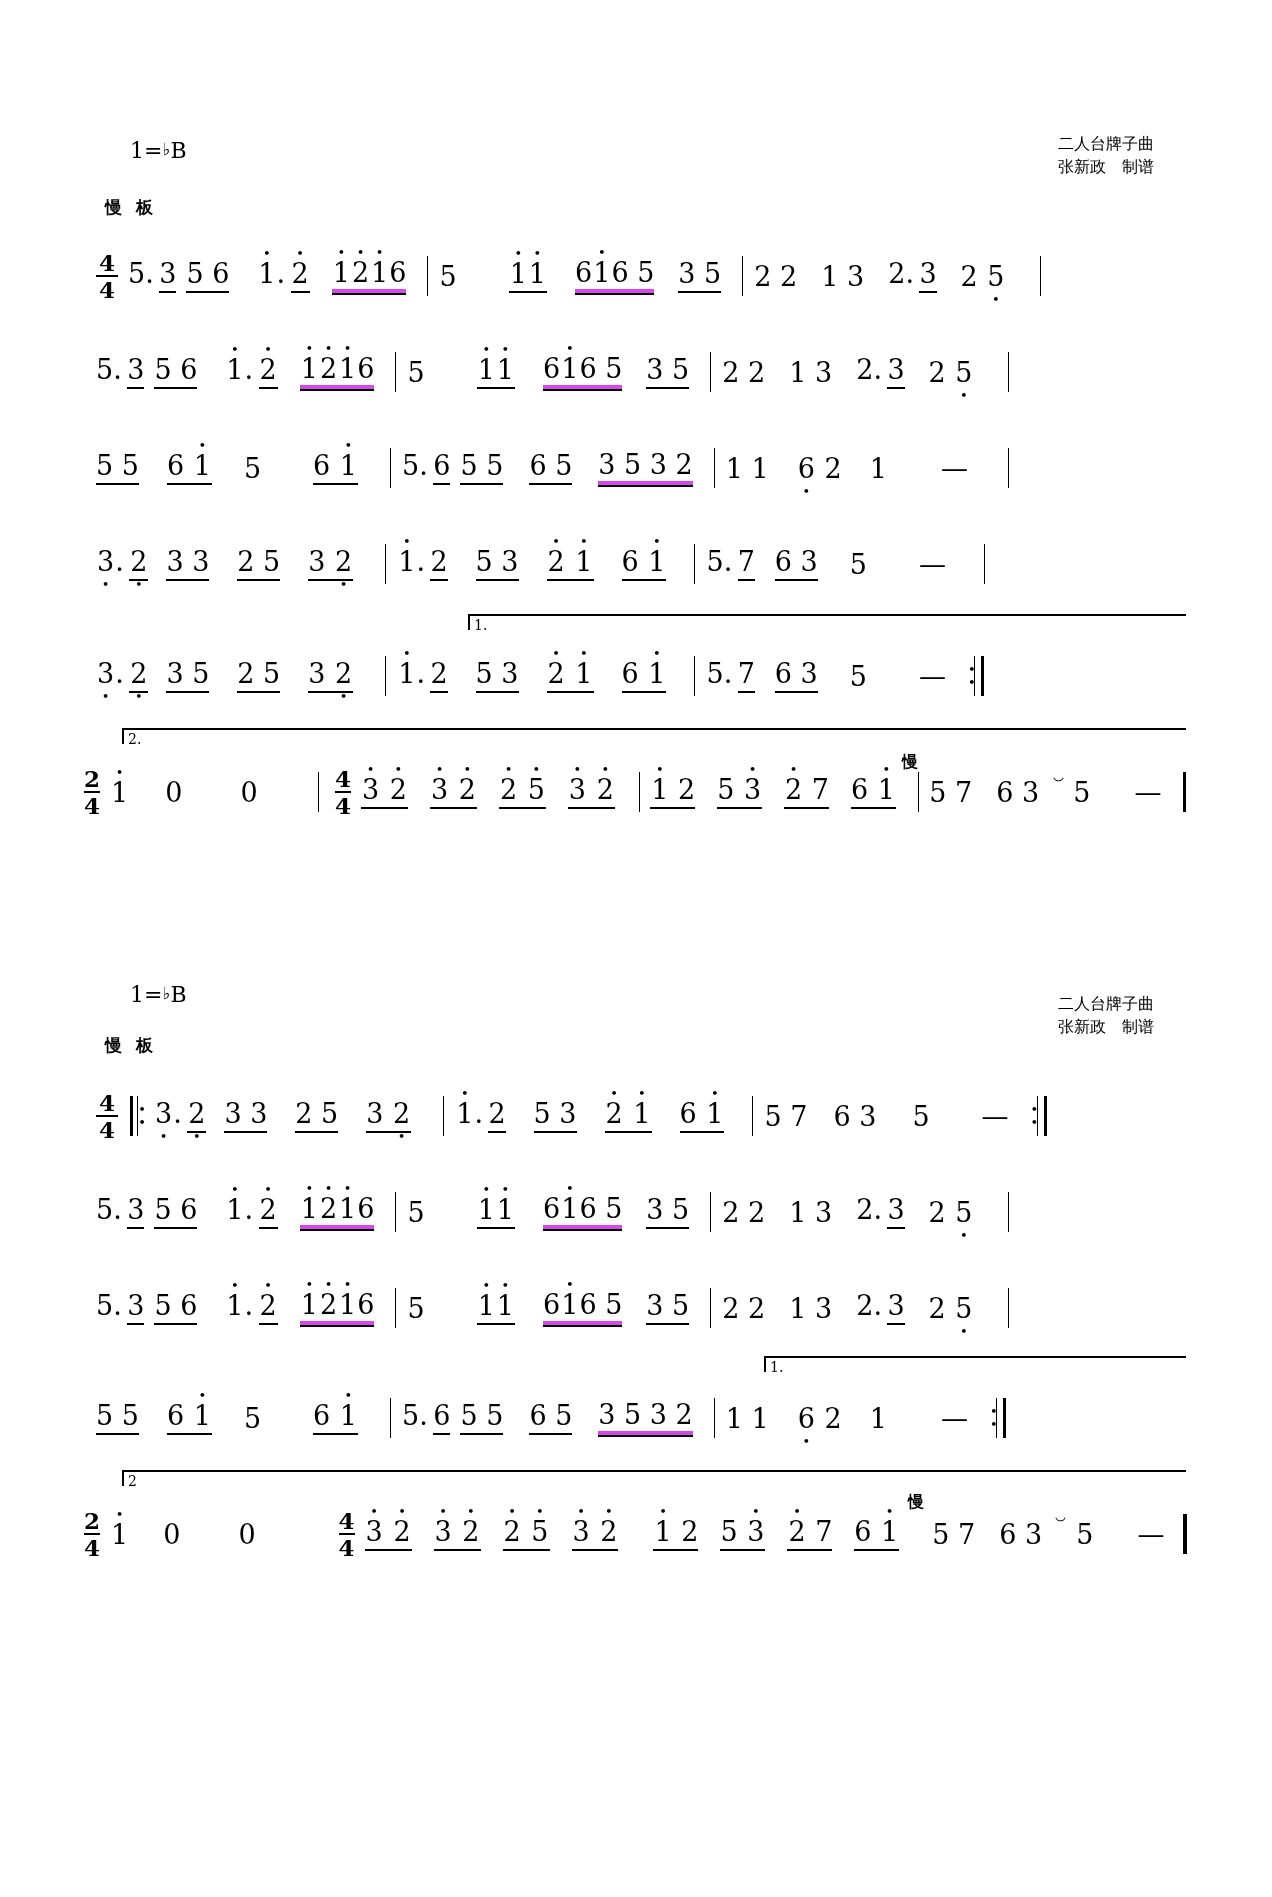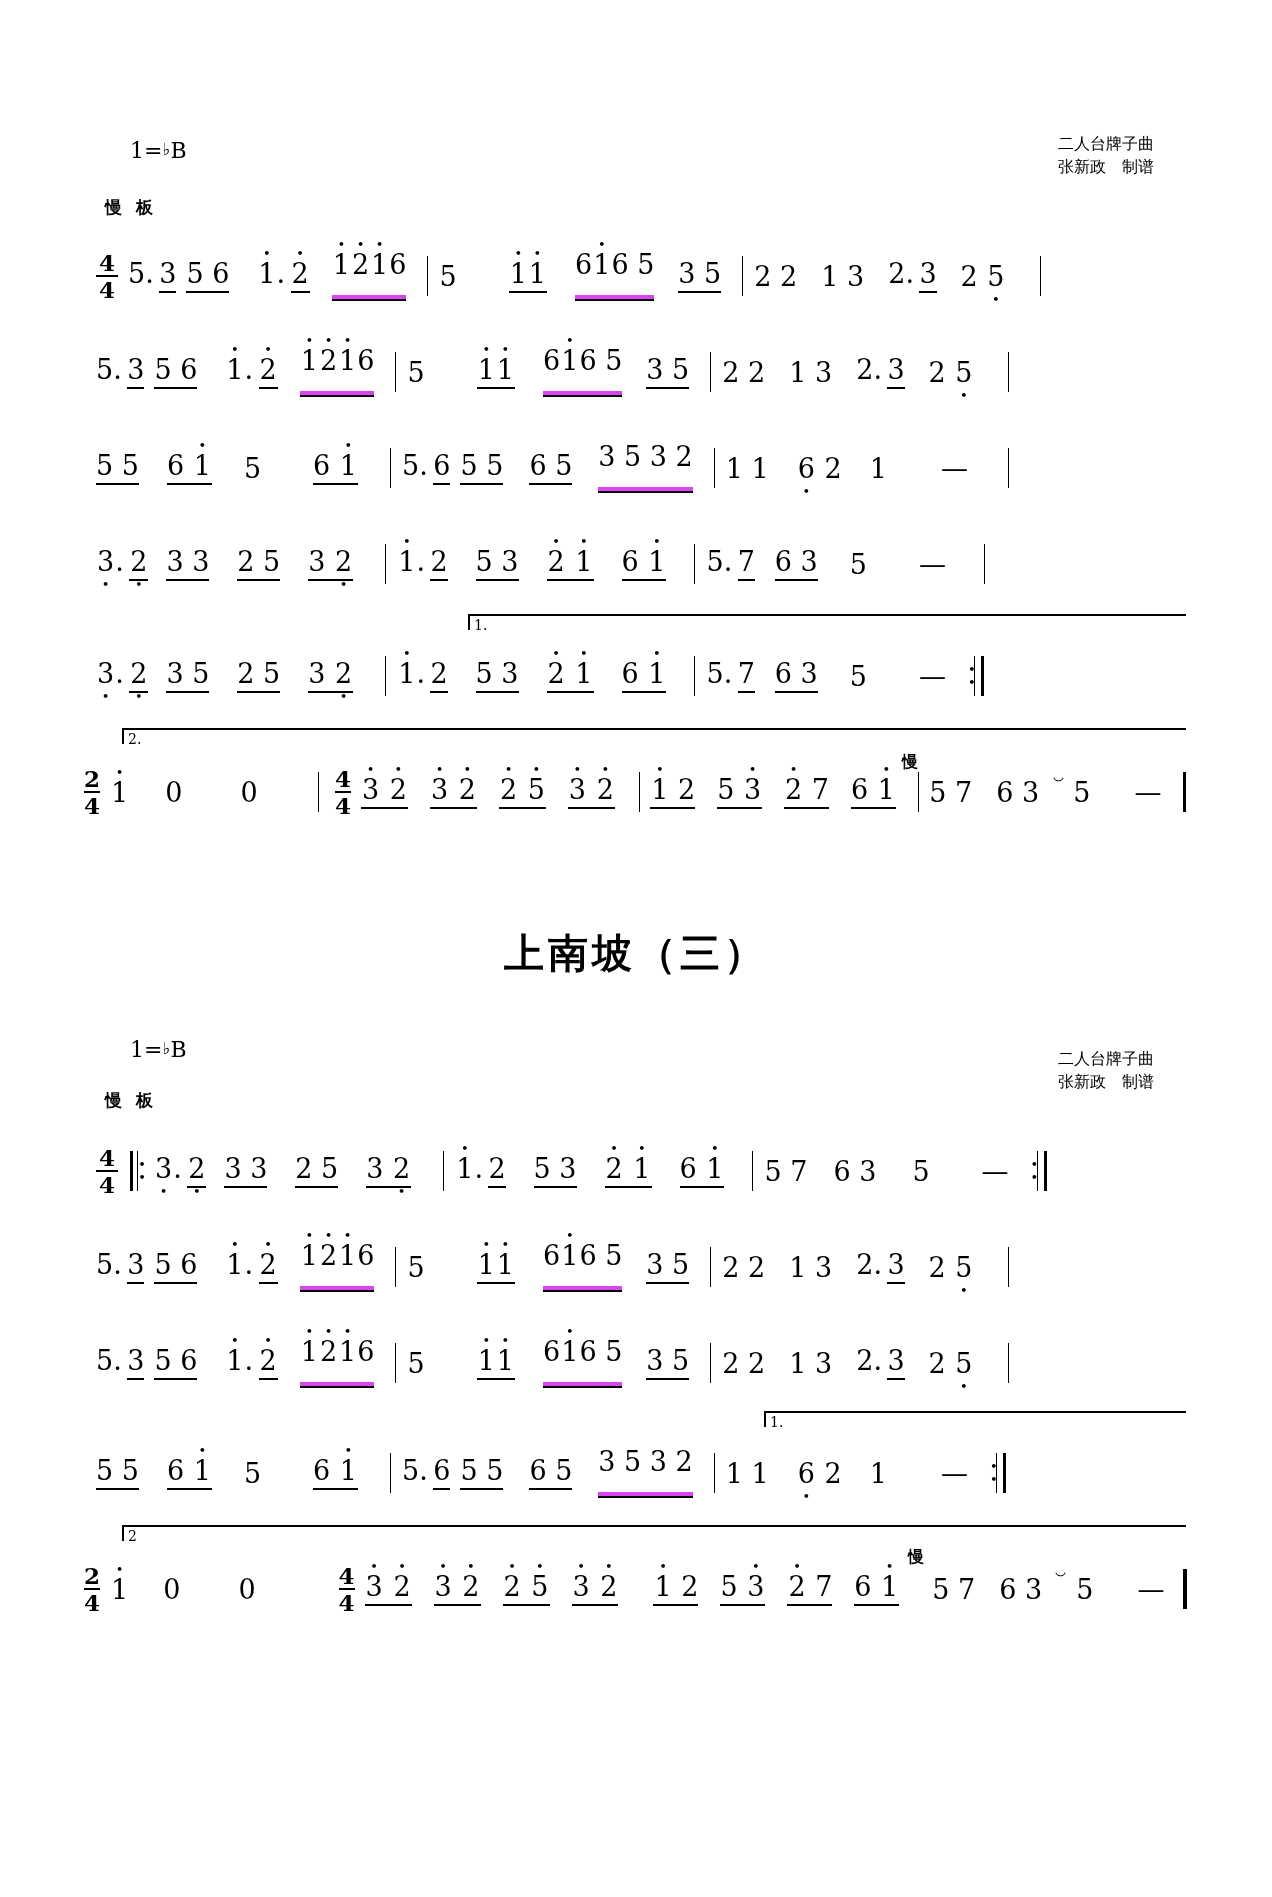--- a/index.html
+++ b/index.html
@@ -111,21 +111,21 @@
     line-height: 1;
     font-family: "DejaVu Serif", serif;
   }
   .n {
     position: relative;
     display: inline-block;
     padding: 0 1px;
   }
   
   .u1 { border-bottom: 2px solid #000; padding-bottom: 4px; }
-  .u2 { border-bottom: 6px solid #d946ef; padding-bottom: 17px; text-align: right; }
+  .u2 { border-bottom: 4px solid #d946ef; padding-bottom: 3px; text-align: right; }
   .u2::after {
     content: "";
     position: absolute;
     left: 0; right: 0;
     bottom: -6px;
     border-bottom: 2px solid #000;
   }
   .beam { display: inline-block; position: relative; }
 
   
@@ -421,21 +421,20 @@
         <span class="grp" style="margin-left:14px;">6 3</span>
         <span class="grp" style="margin-left:24px;">5</span>
         <span class="grp dash" style="margin-left:32px;">—</span>
         <span class="final-bar"></span>
       </div>
     </div>
   </div>
 
   <div class="score-block" style="padding-top:86px;">
 
-    <div class="title">上南坡（三）</div>
 
     <div class="meta-row" style="margin-top:56px;">
       <div class="key-sig">
         <span>1=</span><span class="flat">♭</span><span>B</span>
       </div>
       <div class="credits" style="top:10px;">
         <div>二人台牌子曲</div>
         <div>张新政　制谱</div>
       </div>
       <div class="tempo-mark" style="top:52px;">慢 板</div>

